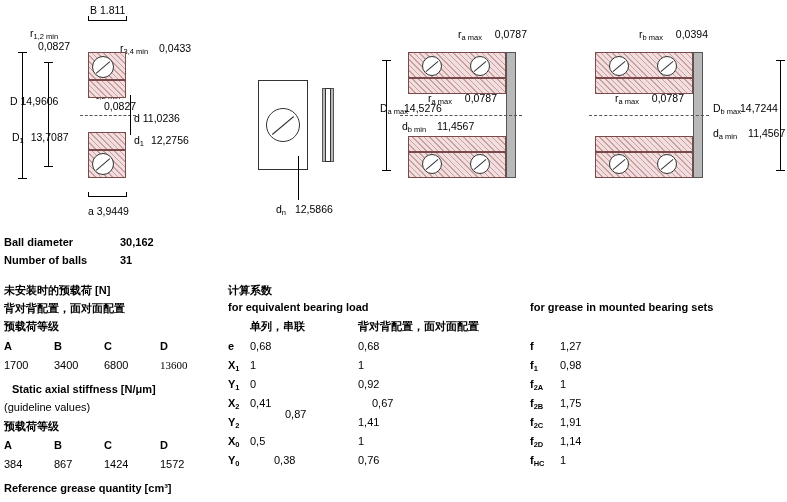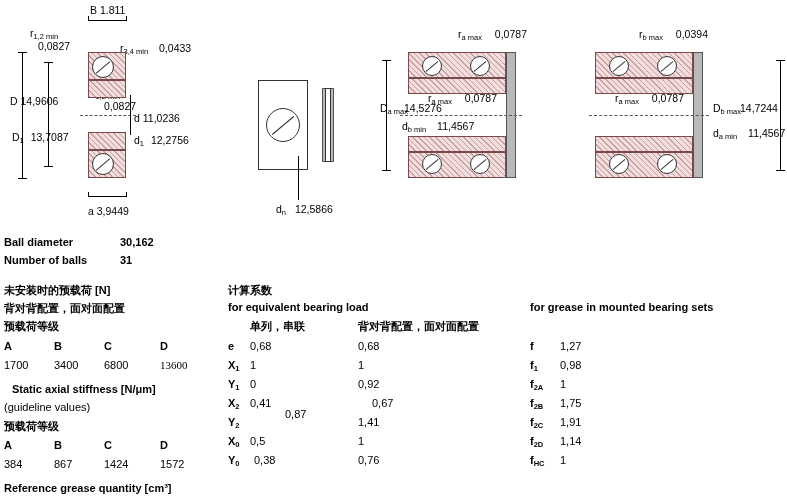--- a/index.html
+++ b/index.html
@@ -313,21 +313,21 @@
 
     <div class="t-row bold" style="left:228px;top:207px;">
       <span>X</span><sub>0</sub>
     </div>
     <div class="t-row" style="left:250px;top:207px;">0,5</div>
     <div class="t-row" style="left:358px;top:207px;">1</div>
 
     <div class="t-row bold" style="left:228px;top:226px;">
       <span>Y</span><sub>0</sub>
     </div>
-    <div class="t-row" style="left:244px;top:226px;padding-left:10px;">0,38</div>
+    <div class="t-row" style="left:264px;top:226px;padding-left:10px;">0,38</div>
     <div class="t-row" style="left:358px;top:226px;">0,76</div>
 
     <div class="t-row bold" style="left:530px;top:73px;">for grease in mounted bearing sets</div>
 
     <div class="t-row bold" style="left:530px;top:112px;">
       <span>f</span><sub></sub>
     </div>
     <div class="t-row" style="left:560px;top:112px;">1,27</div>
 
     <div class="t-row bold" style="left:530px;top:131px;">

